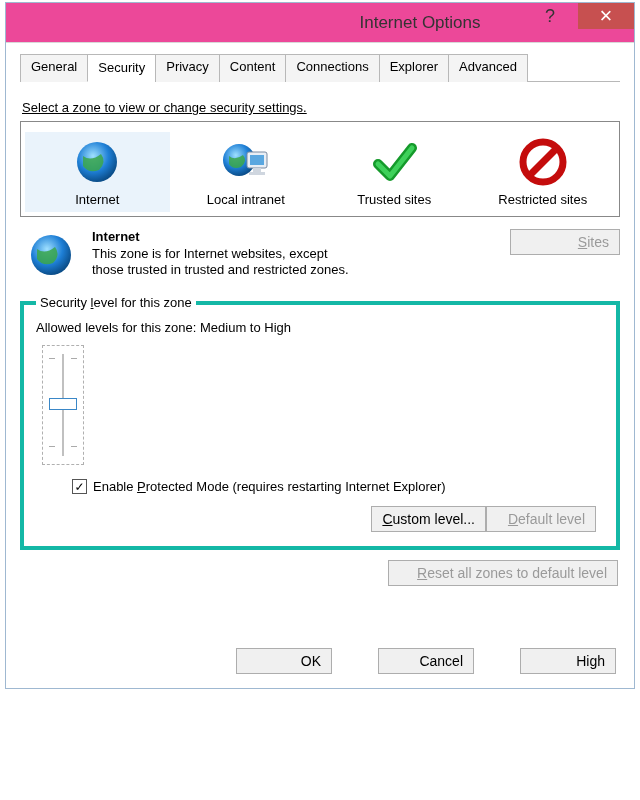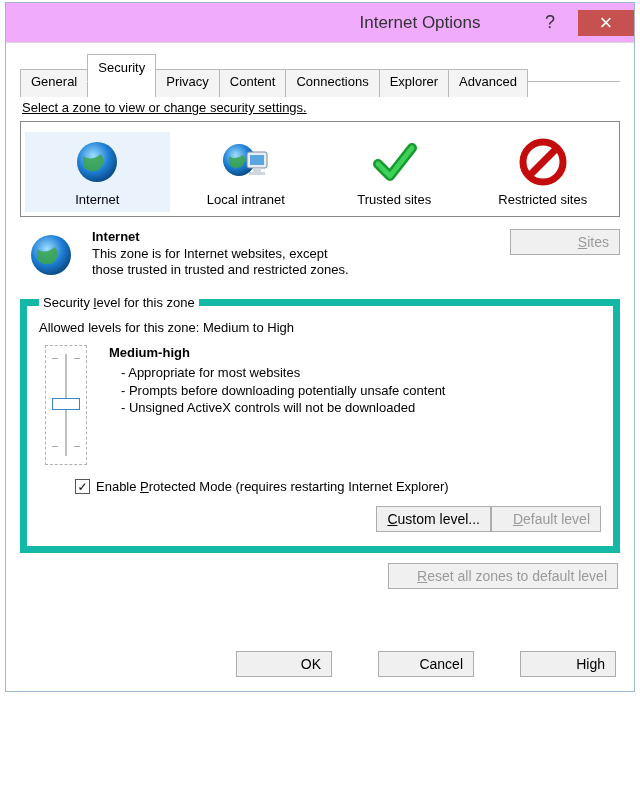--- a/index.html
+++ b/index.html
@@ -14,24 +14,24 @@
     color: #000;
   }
   .window {
     width: 630px;
     margin: 2px auto;
     border: 1px solid #9fb8d1;
     background: #fff;
   }
   .titlebar {
     height: 40px;
-    background: #f0abfc;
+    background: #ec4899;
     border-bottom: 1px solid #d8d8d8;
     display: flex;
-    align-items: center;
+    align-items: flex-start;
   }
   .title-spacer { flex: 1 0 200px; }
   .title-text {
     align-self: center;
     font-size: 17px;
     color: #333;
   }
   .title-right { flex: 1; display: flex; justify-content: flex-end; }
   .title-btn {
     width: 56px;
@@ -50,21 +50,21 @@
   }
   .tab {
     padding: 4px 10px 5px 10px;
     border: 1px solid #b8b8b8;
     border-bottom: none;
     margin-right: -1px;
     background: #f4f4f4;
     font-size: 13px;
     cursor: default;
     position: relative;
-    top: 16px;
+    top: 1px;
   }
   .tab.active {
     background: #fff;
     border-bottom: 1px solid #fff;
     top: 1px;
     padding-top: 5px;
     padding-bottom: 6px;
   }
   .zone-prompt { margin: 0 2px 6px 2px; text-decoration: underline; }
   .zone-box {
@@ -93,22 +93,22 @@
     min-width: 110px;
     padding: 4px 10px;
     text-align: right;
     border: 1px solid #adadad;
     background: #f0f0f0;
     font-size: 14px;
   }
   .btn.disabled { color: #9a9a9a; }
   .btn .u { text-decoration: underline; }
   fieldset.sec-level {
-    border: 7px solid #14b8a6;
-    padding: 10px 12px 14px 12px;
+    border: 4px solid #14b8a6;
+    padding: 10px 20px 14px 12px;
     margin: 0 0 10px 0;
   }
   fieldset.sec-level legend { padding: 0 4px; }
   .allowed { margin-bottom: 10px; }
   .slider-row { display: flex; gap: 16px; margin-bottom: 14px; }
   .slider-box {
     width: 42px; height: 120px;
     border: 1px dashed #b0b0b0;
     position: relative;
     margin-left: 6px;
@@ -258,28 +258,20 @@
         <div class="slider-box">
           <div class="slider-track"></div>
           <span class="tick" style="top:12px"></span>
             <span class="tick r" style="top:12px"></span>
           <span class="tick" style="top:56px"></span>
             <span class="tick r" style="top:56px"></span>
           <span class="tick" style="top:100px"></span>
             <span class="tick r" style="top:100px"></span>
           <div class="slider-thumb" style="top:52px"></div>
         </div>
-        <div class="level-body">
-          <div class="level-name">Medium-high</div>
-          <div class="level-bullets">
-            <div>- Appropriate for most websites</div>
-            <div>- Prompts before downloading potentially unsafe content</div>
-            <div>- Unsigned ActiveX controls will not be downloaded</div>
-          </div>
-        </div>
       </div>
 
       <div class="pm-row">
         <span class="pm-check">✓</span>
         <span>Enable <span style="text-decoration:underline">P</span>rotected Mode (requires restarting Internet Explorer)</span>
       </div>
 
       <div class="level-buttons">
         <span class="btn"><span class="u">C</span>ustom level...</span>
         <span class="btn disabled"><span class="u">D</span>efault level</span>

